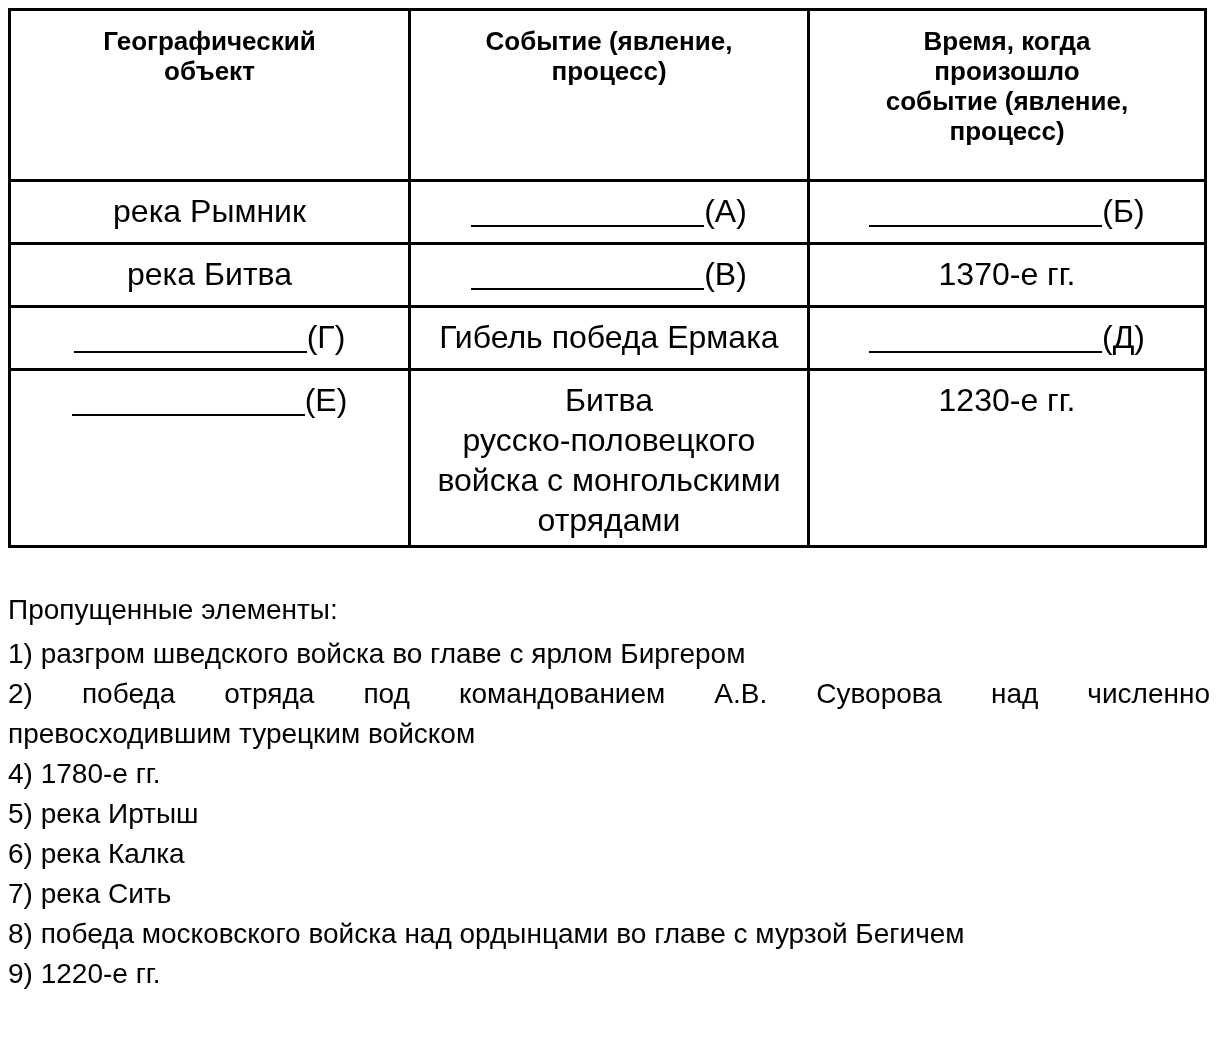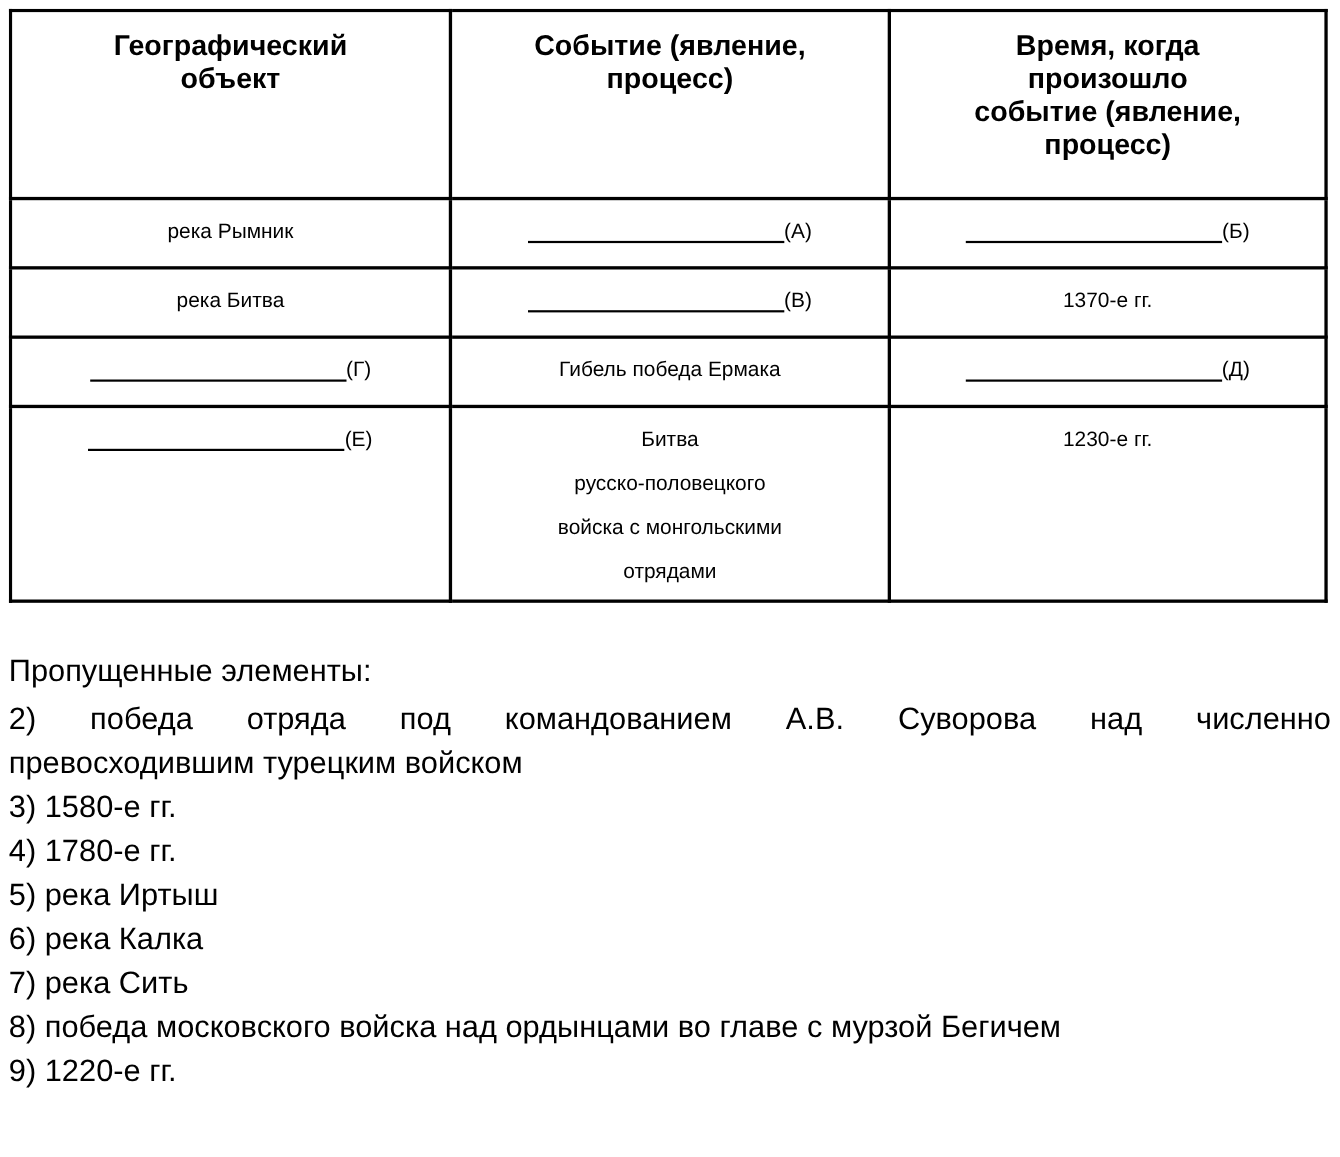--- a/index.html
+++ b/index.html
@@ -25,21 +25,21 @@
     white-space: pre-line;
     overflow: hidden;
   }
   table.events th {
     font-size: 26px;
     line-height: 30px;
     font-weight: bold;
     padding: 15px 10px 8px 10px;
   }
   table.events td {
-    font-size: 19px;
+    font-size: 32px;
     line-height: 40px;
     font-weight: normal;
     padding: 9px 10px 5px 10px;
   }
   tr.r-head { height: 171px; }
   tr.r-small { height: 63px; }
   tr.r-big  { height: 169px; }
   .blank-line {
     display: inline-block;
     width: 233px;
@@ -112,26 +112,26 @@
 войска с монгольскими
 отрядами</td>
       <td>1230-е гг.</td>
     </tr>
   </tbody>
 </table>
 
 <div class="missing">
   <p class="missing-heading">Пропущенные элементы:</p>
 
+  <p class="mi">1) разгром шведского войска во главе с ярлом Биргером</p>
 
   <div class="mi">
     <div class="justify-first">2) победа отряда под командованием А.В. Суворова над численно</div>
     <div>превосходившим турецким войском</div>
   </div>
 
-  <p class="mi">3) 1580-е гг.</p>
   <p class="mi">4) 1780-е гг.</p>
   <p class="mi">5) река Иртыш</p>
   <p class="mi">6) река Калка</p>
   <p class="mi">7) река Сить</p>
   <p class="mi">8) победа московского войска над ордынцами во главе с мурзой Бегичем</p>
   <p class="mi">9) 1220-е гг.</p>
 </div>
 
 </body></html>

